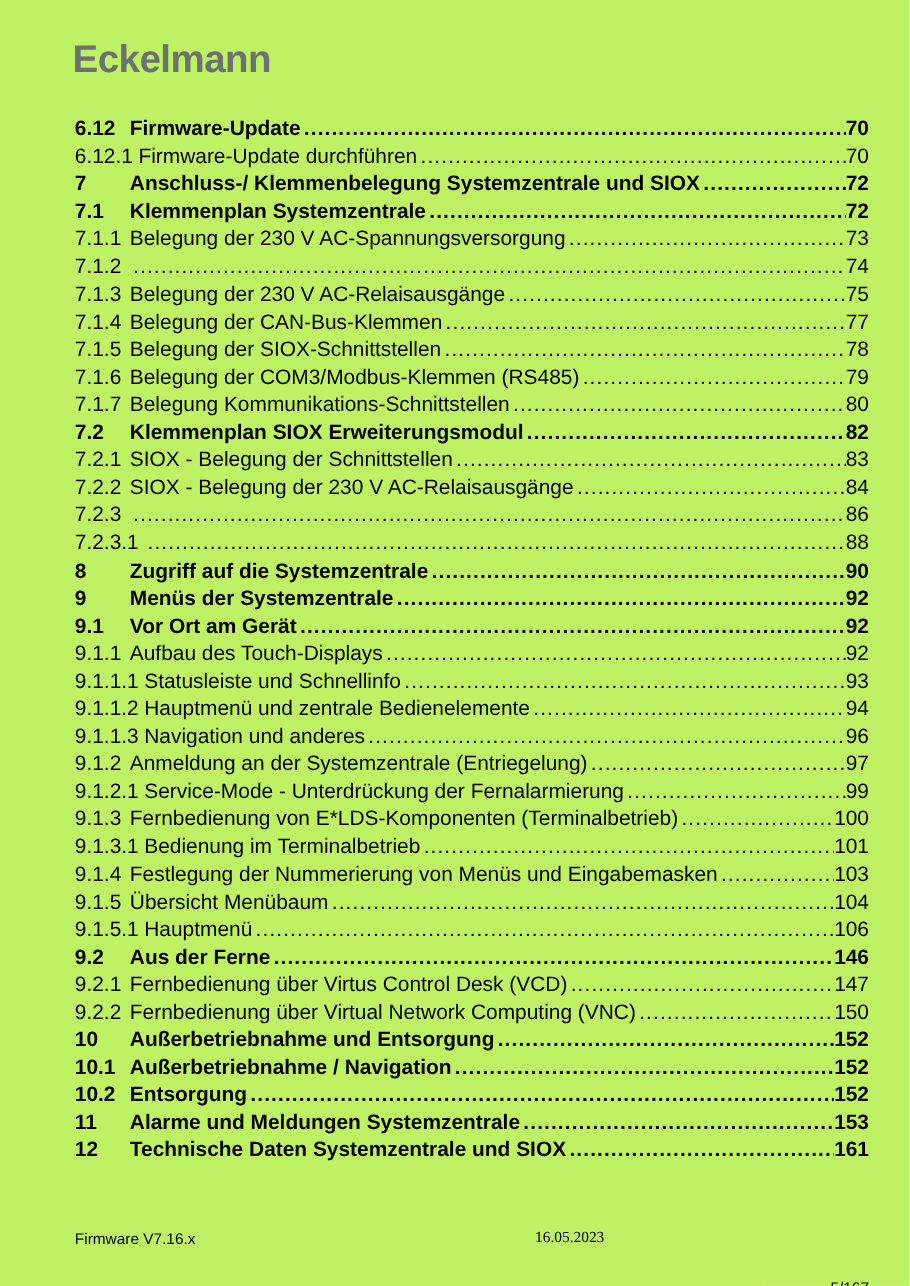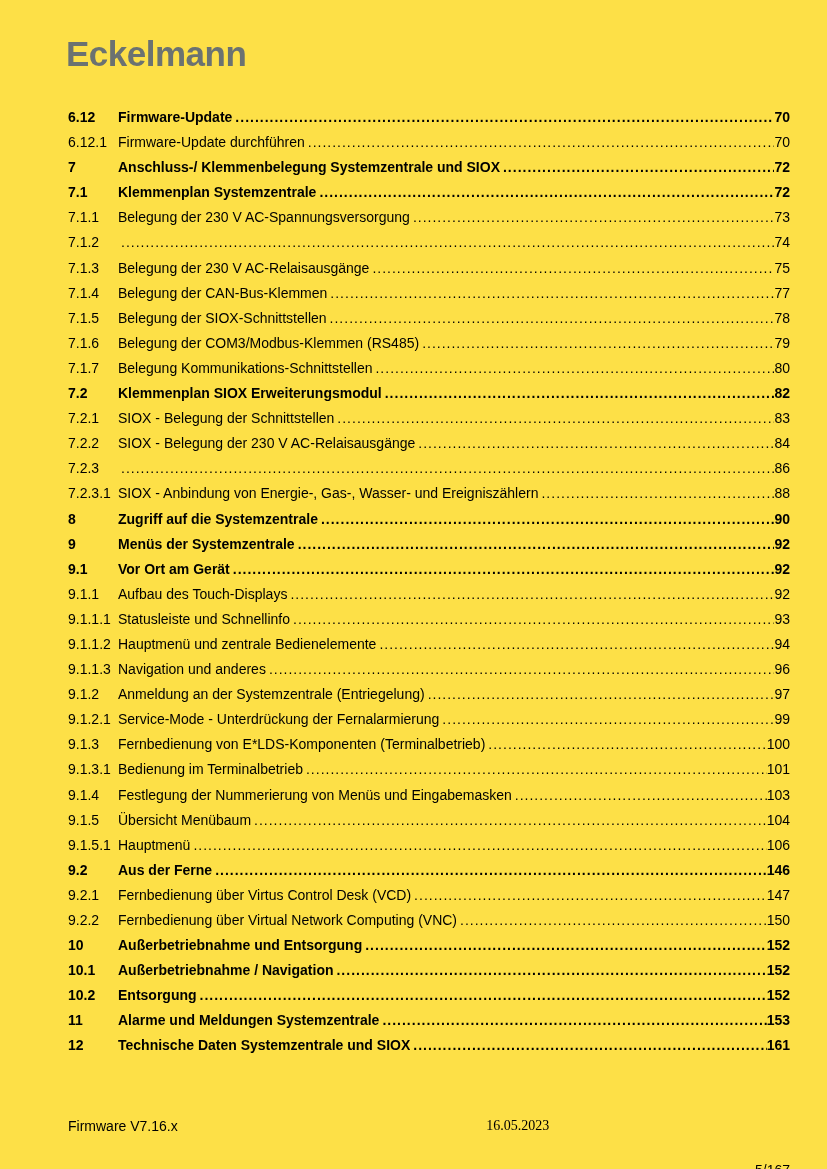--- a/index.html
+++ b/index.html
@@ -4,21 +4,21 @@
 <style>
   html, body {
     margin: 0;
     padding: 0;
     background: #ffffff;
   }
   .page {
     position: relative;
     width: 827px;
     height: 1169px;
-    background: #fde047;
+    background: #bef264;
     font-family: "Liberation Sans", sans-serif;
     color: #000000;
     overflow: hidden;
   }
   .logo {
     position: absolute;
     left: 66px;
     top: 36px;
     font-size: 35px;
     font-weight: bold;
@@ -28,21 +28,21 @@
   .toc {
     position: absolute;
     left: 68px;
     top: 105px;
     width: 722px;
   }
   .toc-row {
     display: flex;
     align-items: baseline;
     height: 25.1px;
-    font-size: 14px;
+    font-size: 19px;
     line-height: 25.1px;
     white-space: nowrap;
   }
   .toc-row.bold { font-weight: bold; }
   .toc-row .num {
     flex: 0 0 auto;
     min-width: 50px;
     padding-right: 5px;
     box-sizing: border-box;
   }
@@ -163,21 +163,20 @@
     <span class="dots">............................................................................................................................................................................................................................................................................................................</span>
     <span class="page-num">84</span>
   </div>
       <div class="toc-row">
     <span class="num">7.2.3</span>
     <span class="dots">............................................................................................................................................................................................................................................................................................................</span>
     <span class="page-num">86</span>
   </div>
       <div class="toc-row">
     <span class="num">7.2.3.1</span>
-    <span class="title">SIOX - Anbindung von Energie-, Gas-, Wasser- und Ereigniszählern</span>
     <span class="dots">............................................................................................................................................................................................................................................................................................................</span>
     <span class="page-num">88</span>
   </div>
       <div class="toc-row bold">
     <span class="num">8</span>
     <span class="title">Zugriff auf die Systemzentrale</span>
     <span class="dots">............................................................................................................................................................................................................................................................................................................</span>
     <span class="page-num">90</span>
   </div>
       <div class="toc-row bold">

